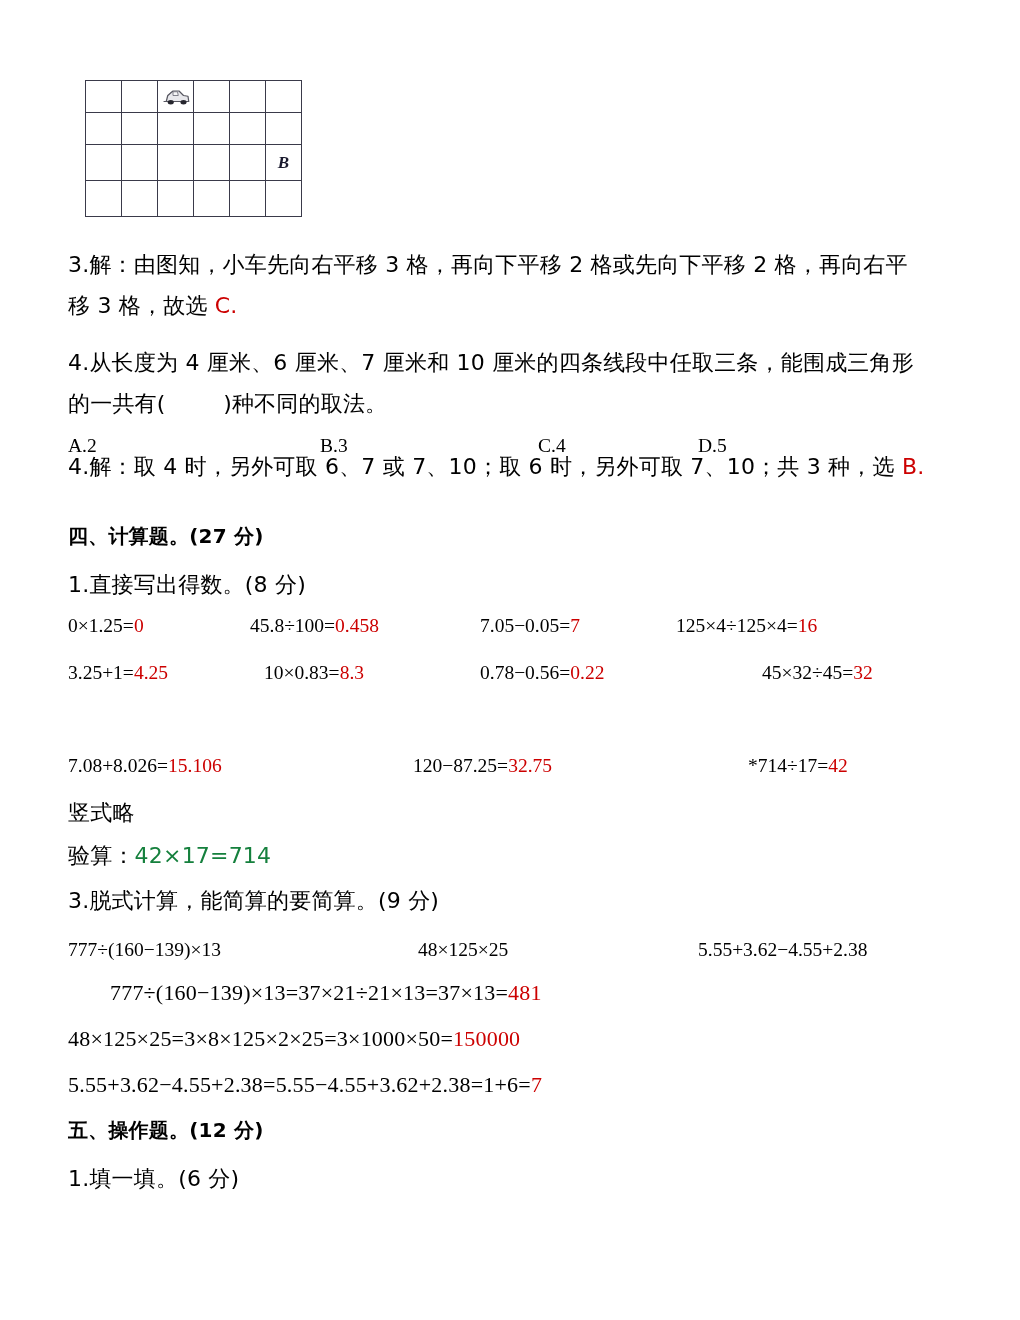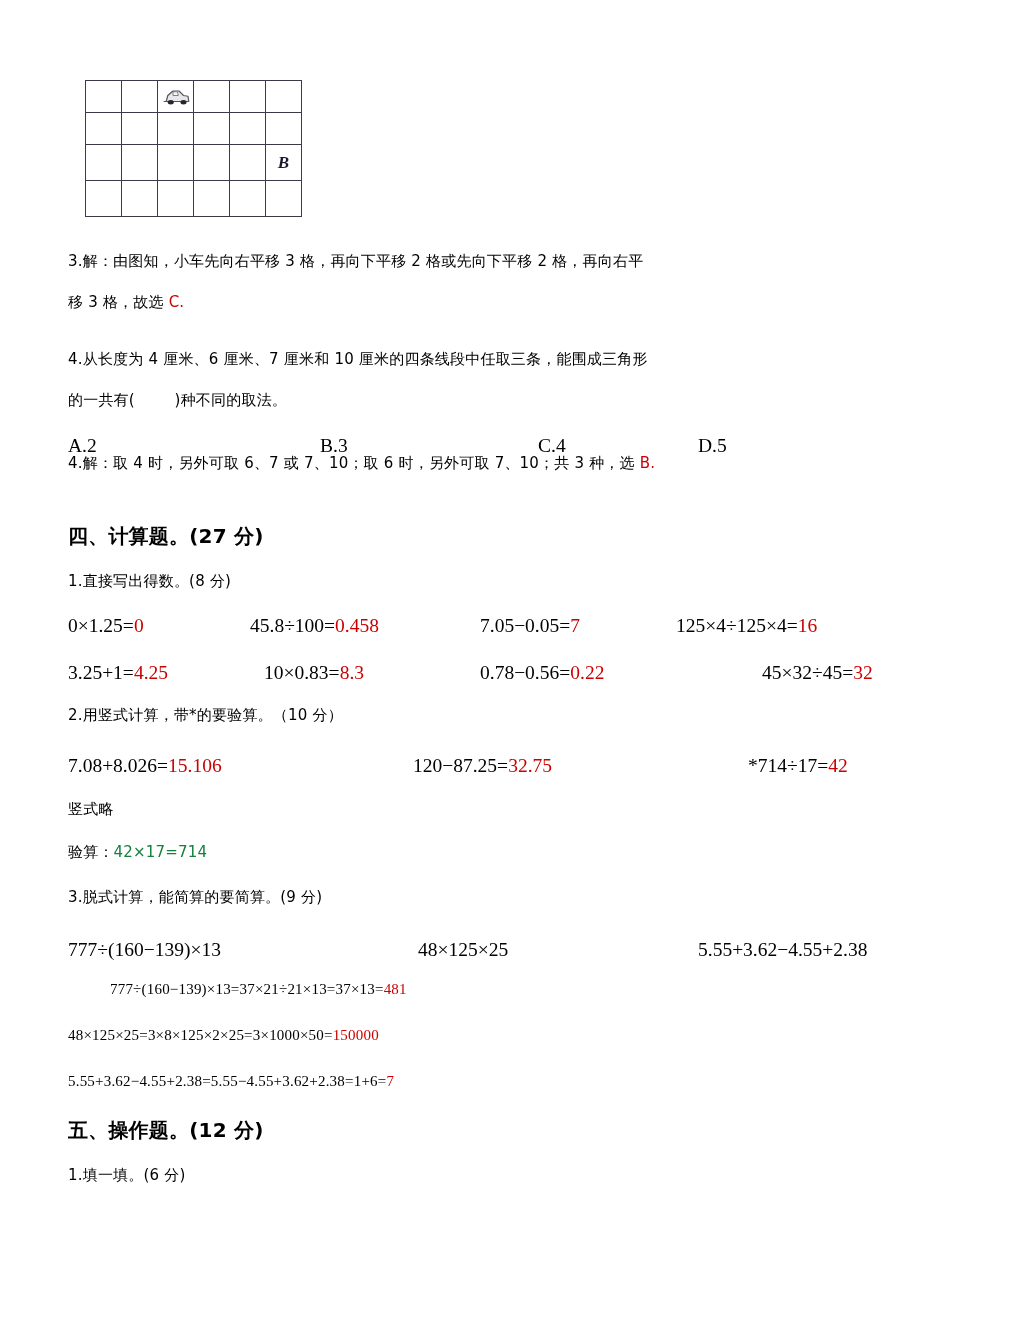--- a/index.html
+++ b/index.html
@@ -55,21 +55,21 @@
     display: block;
     width: 30px;
     height: 22px;
     margin: 0 auto;
   }
 
   
   .ln {
     position: absolute;
     left: 68px;
-    font-size: 15px;
+    font-size: 22px;
     line-height: 1.2;
     white-space: pre;
     letter-spacing: 0.2px;
   }
   .sec-head {
     font-family: "Liberation Sans", "DejaVu Sans", sans-serif;
     font-weight: bold;
     font-size: 20px;
   }
   .cjk {
@@ -171,21 +171,20 @@
     <span class="col" style="left:608px;"><span>125×4÷125×4=</span><span class="ans">16</span></span>
   </div>
 
   <div class="row" style="top:661px;">
     <span class="col"><span>3.25+1=</span><span class="ans">4.25</span></span>
     <span class="col" style="left:196px;"><span>10×0.83=</span><span class="ans">8.3</span></span>
     <span class="col" style="left:412px;"><span>0.78−0.56=</span><span class="ans">0.22</span></span>
     <span class="col" style="left:650px;margin-left:44px;"><span>45×32÷45=</span><span class="ans">32</span></span>
   </div>
 
-  <div class="ln cjk" style="top:706px;">2.用竖式计算，带*的要验算。（10 分）</div>
 
   <div class="row" style="top:754px;">
     <span class="col"><span>7.08+8.026=</span><span class="ans">15.106</span></span>
     <span class="col" style="left:345px;"><span>120−87.25=</span><span class="ans">32.75</span></span>
     <span class="col" style="left:680px;"><span>*714÷17=</span><span class="ans">42</span></span>
   </div>
 
   <div class="ln cjk" style="top:800px;">竖式略</div>
 
   <div class="ln cjk" style="top:843px;"><span>验算：</span><span class="ans-dark">42×17=714</span></div>

